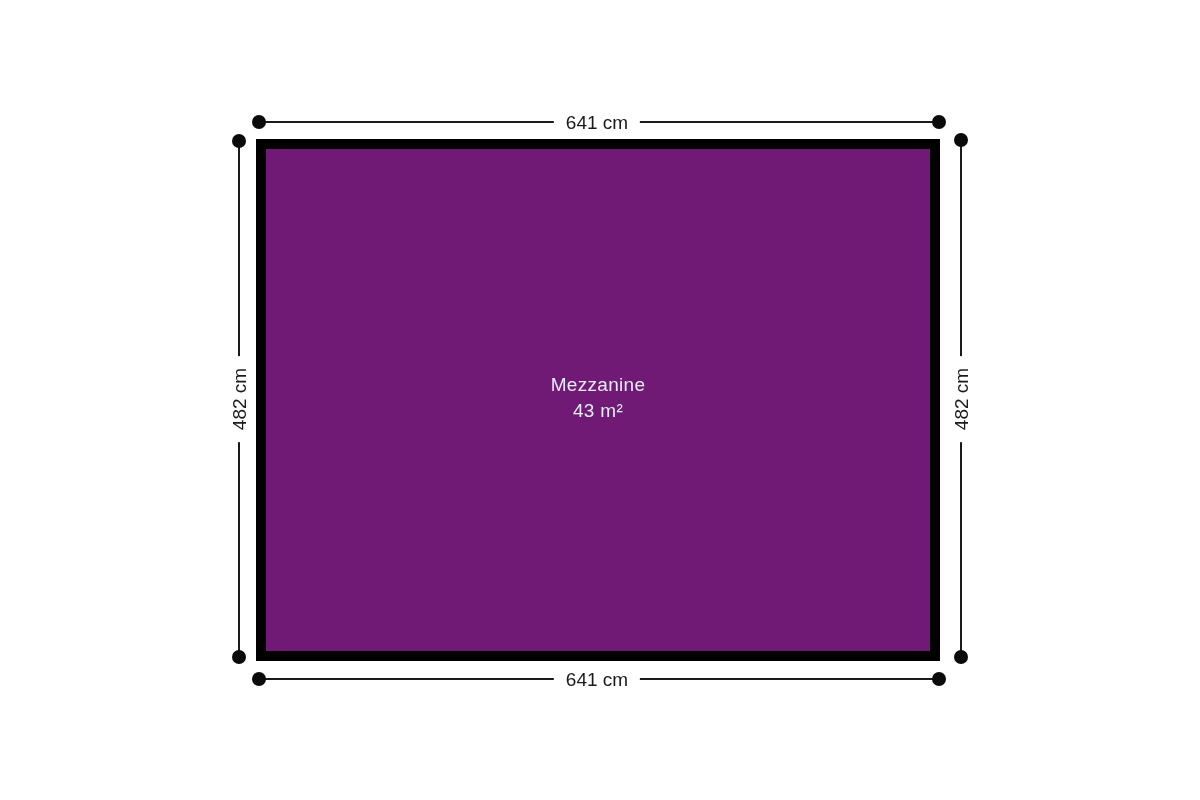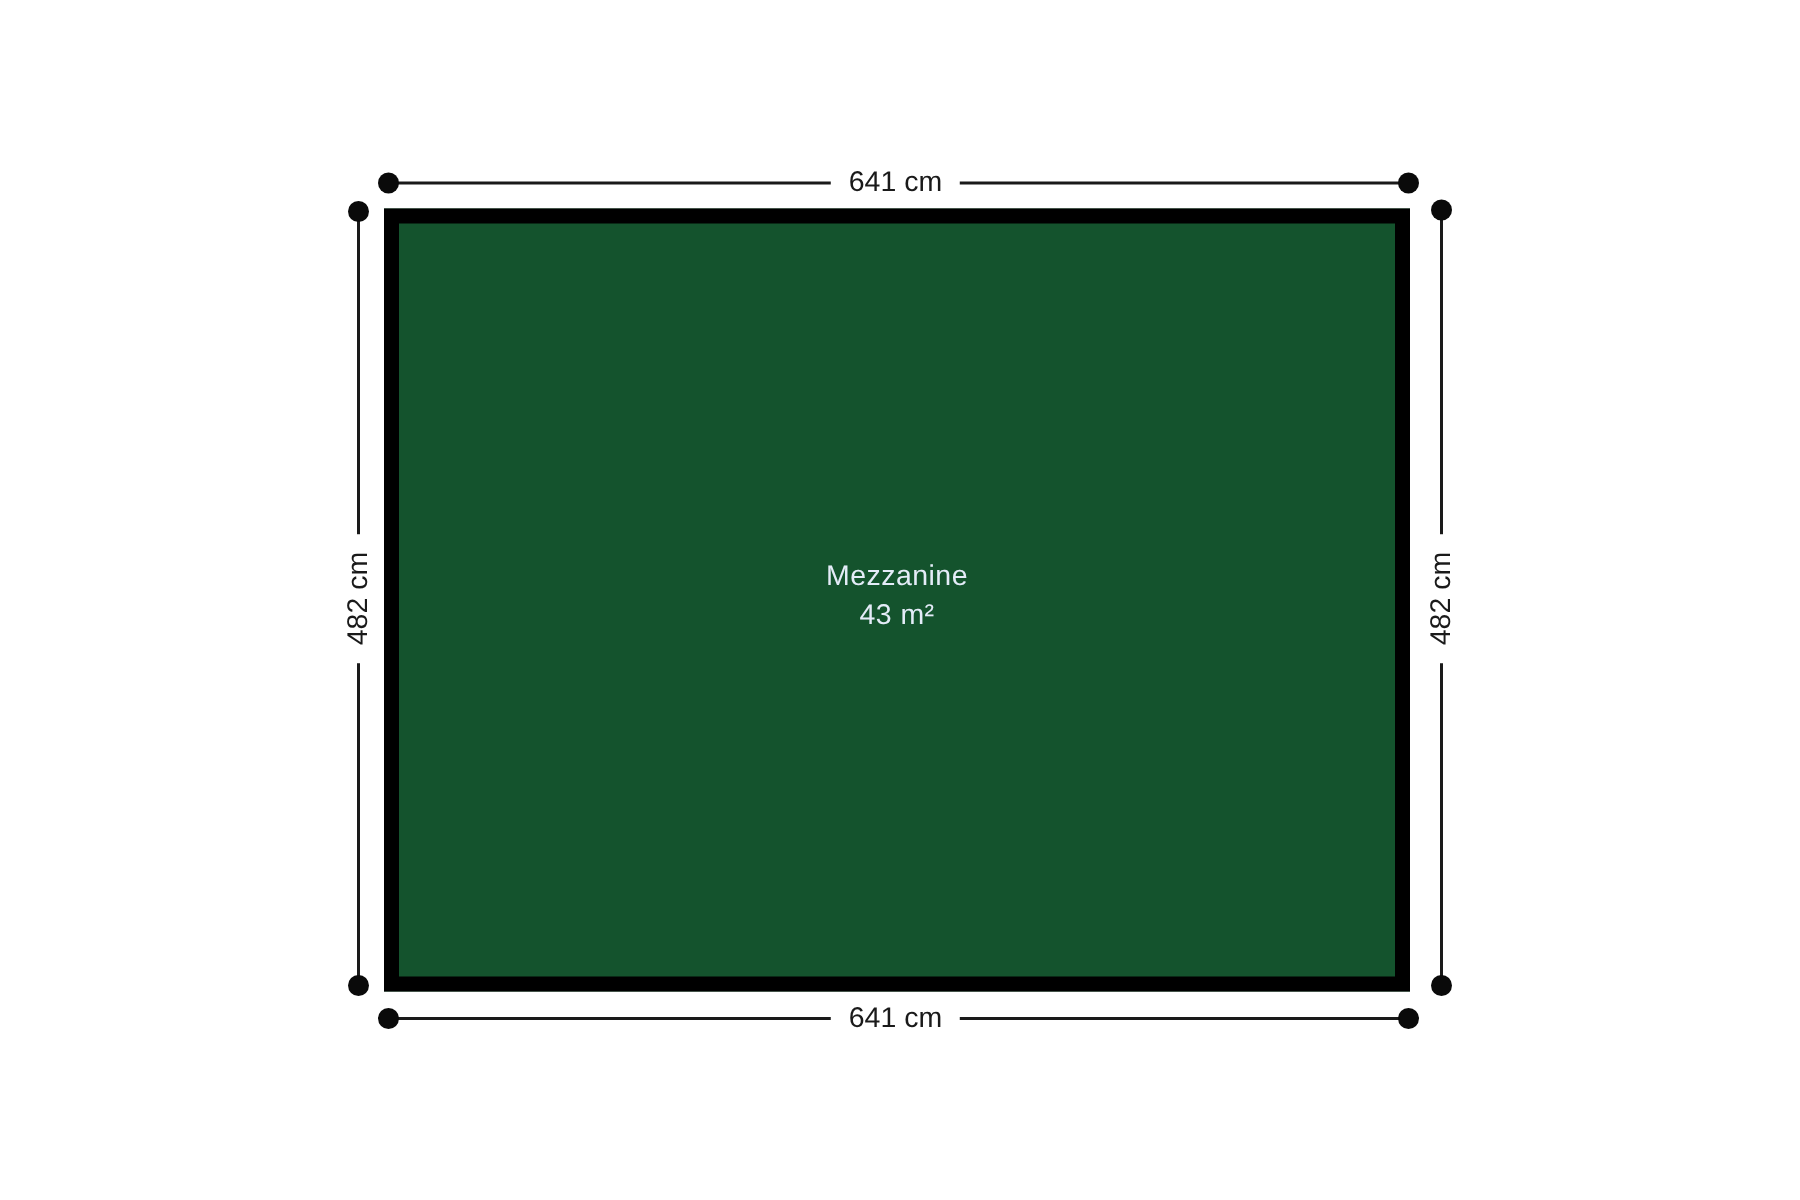--- a/index.html
+++ b/index.html
@@ -96,20 +96,20 @@
   <div class="dim-line v left"></div>
   <div class="dot" style="left:232px; top:134px;"></div>
   <div class="dot" style="left:232px; top:650px;"></div>
   <div class="dim-label v left">482 cm</div>
 
   <div class="dim-line v right"></div>
   <div class="dot" style="left:954px; top:133px;"></div>
   <div class="dot" style="left:954px; top:650px;"></div>
   <div class="dim-label v right">482 cm</div>
 
-  <div class="room" style="background: #14532d; border-color: rgb(0, 0, 0);">
+  <div class="room" style="background: #701a75; border-color: rgb(0, 0, 0);">
     <div class="room-label" style="color: rgb(228, 236, 248);">
       <div>Mezzanine</div>
       <div>43 m²</div>
     </div>
   </div>
 
 </div>
 
 </body></html>

